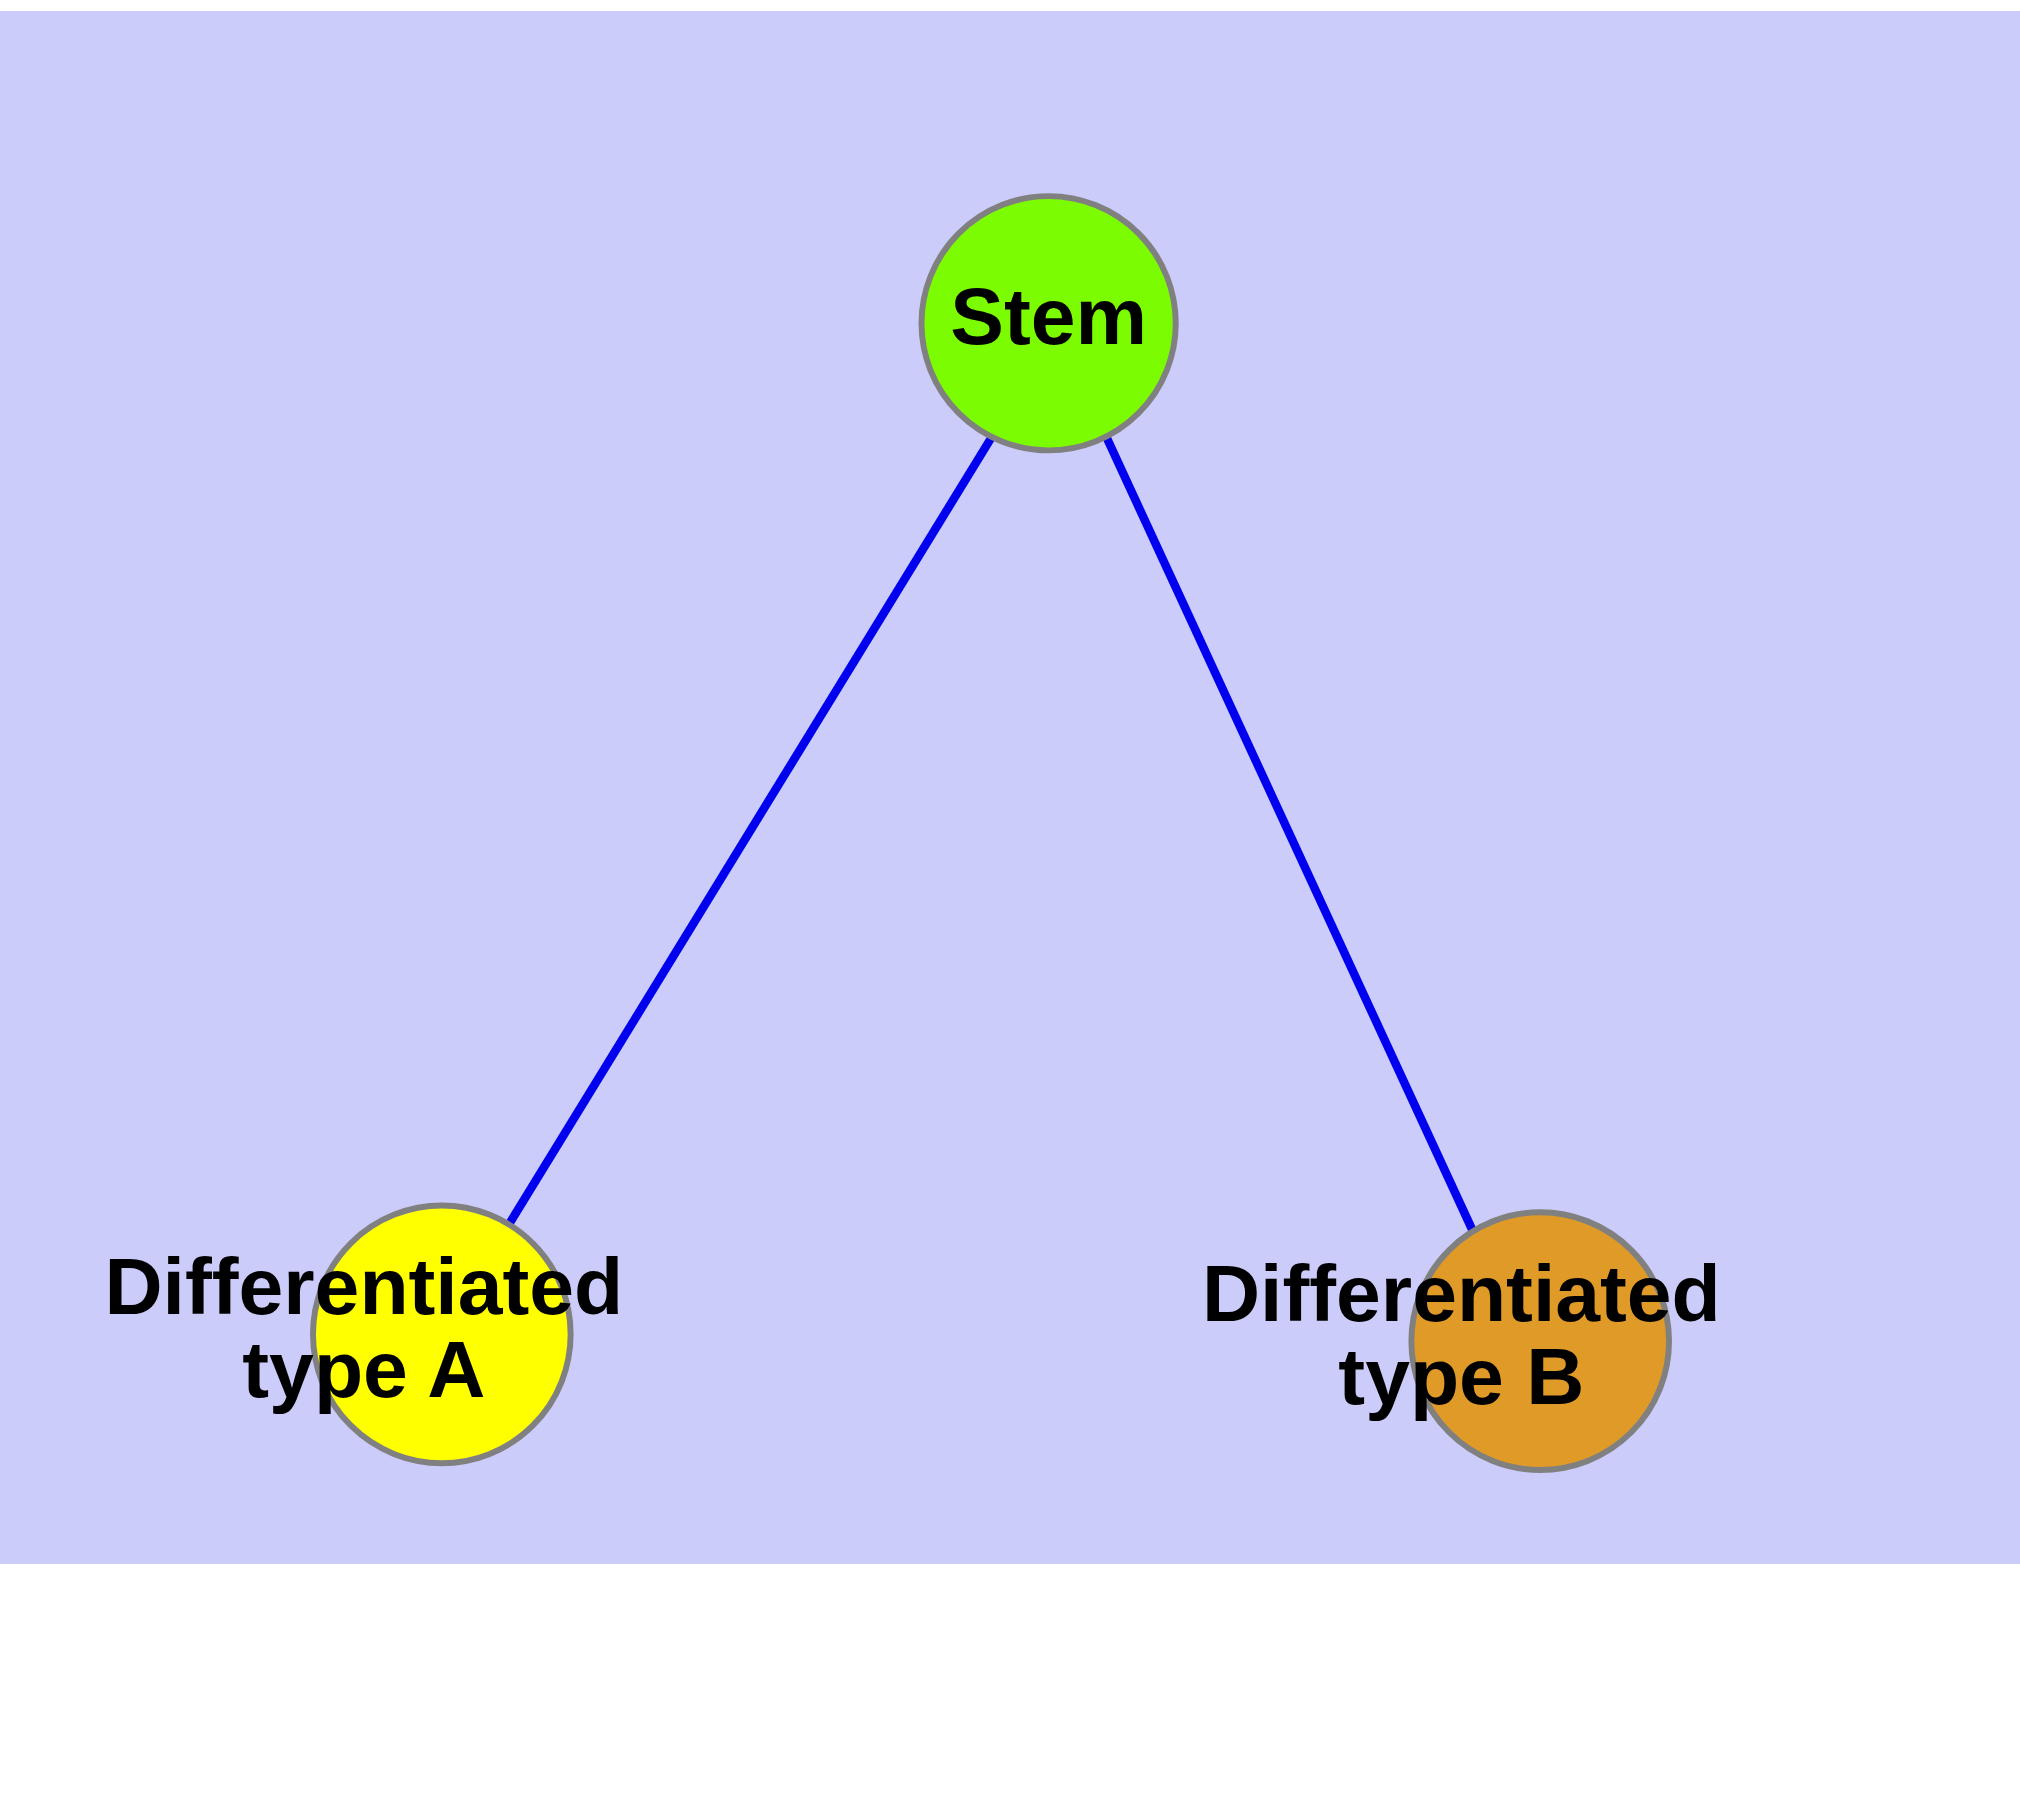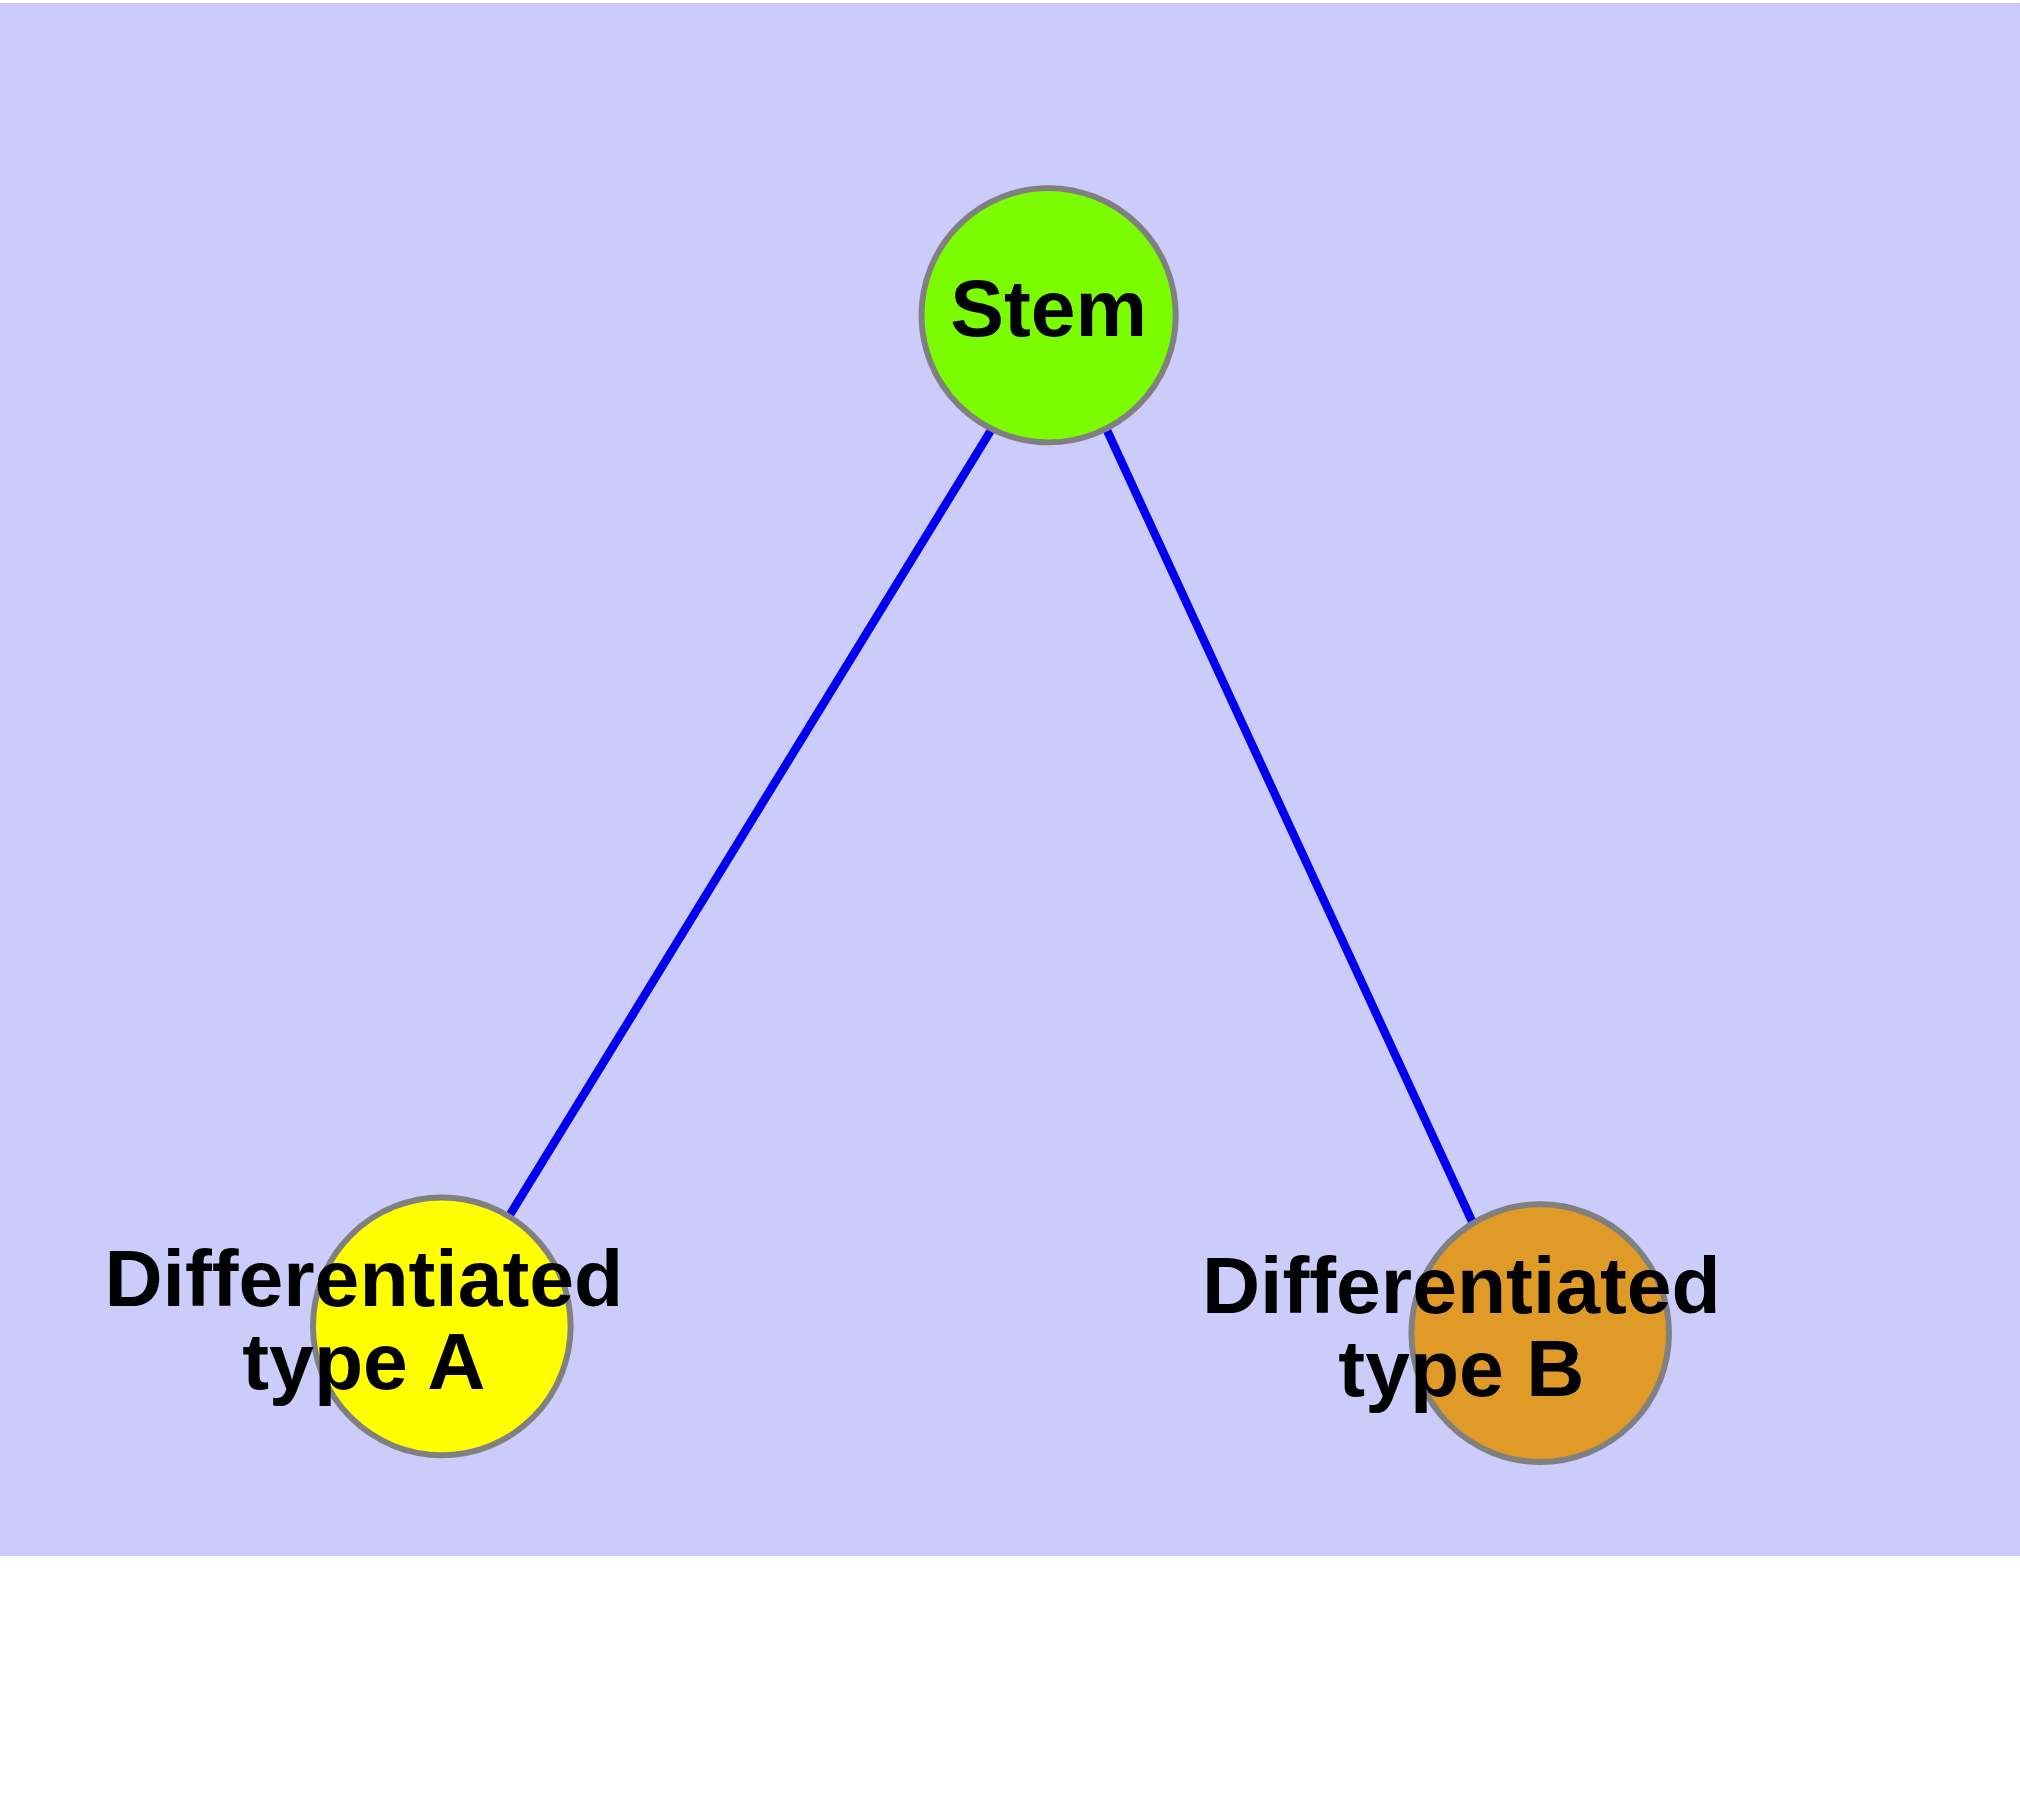--- a/index.html
+++ b/index.html
@@ -8,20 +8,21 @@
     padding: 0;
     background: #ffffff;
   }
   #canvas {
     position: relative;
     width: 2021px;
     height: 1556px;
     overflow: hidden;
     background: #ffffff;
     font-family: "Liberation Sans", "DejaVu Sans", sans-serif;
+    margin-top: 8px;
   }
   #plot-area {
     position: absolute;
     left: 0;
     top: 3.4px;
     width: 2021px;
     height: 1809px;
     background: #ccccfa;
   }
   #graph-svg {

